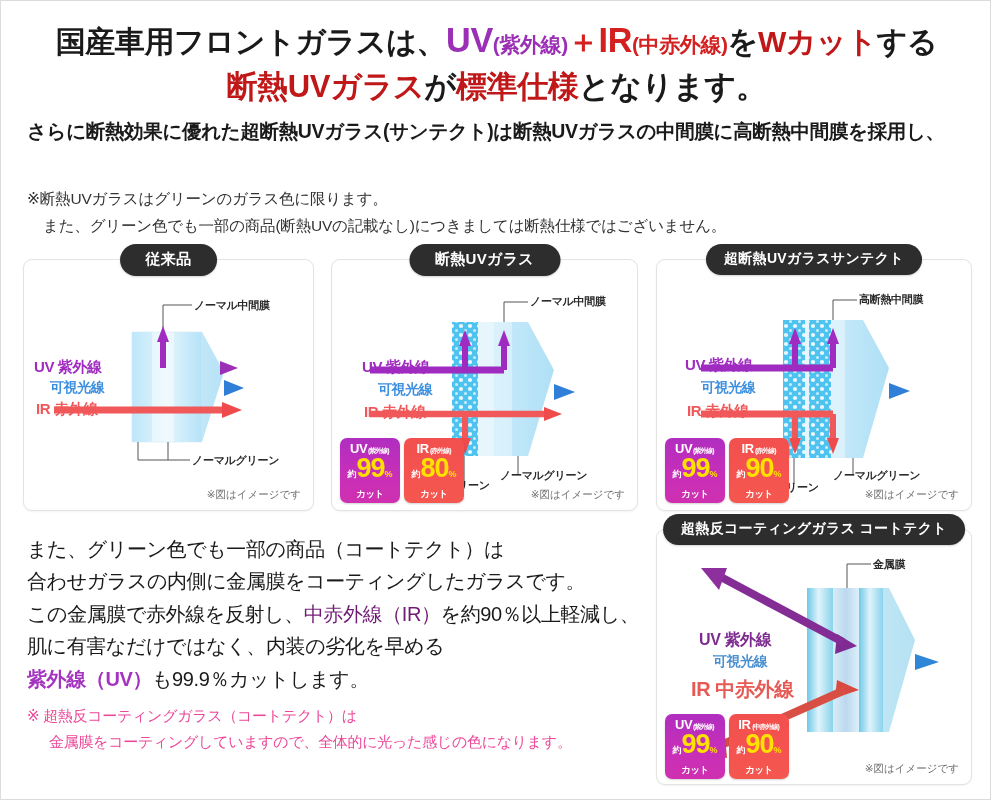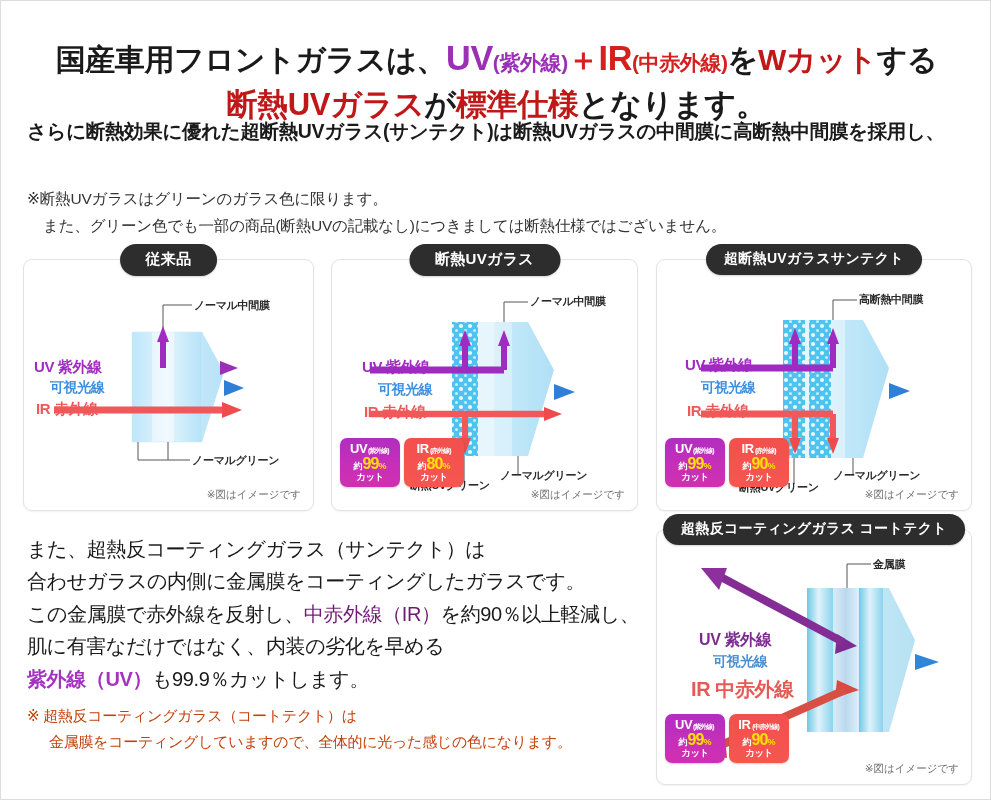--- a/index.html
+++ b/index.html
@@ -11,21 +11,21 @@
   }
   #page{
     position:relative;width:991px;height:800px;
     box-sizing:border-box;
     border:1px solid #dcdcdc;
     background:#ffffff;
   }
 
   
   .headline{
-    position:absolute;left:0;top:36px;width:991px;
+    position:absolute;left:0;top:18px;width:991px;
     text-align:center;line-height:1.28;
   }
   .hl-line{display:block;white-space:nowrap;}
   .hl1{font-size:30px;font-weight:bold;letter-spacing:-0.4px;}
   .hl2{font-size:31px;font-weight:bold;letter-spacing:-0.3px;margin-top:4px;}
   .t-black{color:#1a1a1a;}
   .t-purple{color:#9b2fb5;}
   .t-red{color:#d42020;}
   .t-darkred{color:#c01818;}
   .sm{font-size:0.70em;}
@@ -104,34 +104,34 @@
     line-height:1;
     box-shadow:0 1px 2px rgba(0,0,0,0.18);
   }
   .badge-uv{background:linear-gradient(180deg,#b02ec0 0%,#c72fb8 55%,#cf30b0 100%);}
   .badge-ir{background:linear-gradient(180deg,#f2504e 0%,#f4534f 55%,#f5574f 100%);}
   .badge-top{font-size:8px;font-weight:bold;display:flex;align-items:baseline;justify-content:center;gap:0px;}
   .badge-top b{font-size:13px;font-weight:bold;letter-spacing:-0.3px;}
   .badge-top span{font-size:7.5px;letter-spacing:-1px;transform:scale(0.92);}
   .badge-mid{display:flex;align-items:baseline;justify-content:center;margin-top:1px;}
   .badge-mid .yaku{font-size:9px;font-weight:bold;}
-  .badge-mid .num{font-size:16px;font-weight:bold;color:#ffe100;letter-spacing:-1px;line-height:0.95;}
+  .badge-mid .num{font-size:27px;font-weight:bold;color:#ffe100;letter-spacing:-1px;line-height:0.95;}
   .badge-mid .pct{font-size:9px;font-weight:bold;color:#ffe100;}
-  .badge-bot{font-size:9.5px;font-weight:bold;margin-top:1px;letter-spacing:-0.5px;}
+  .badge-bot{font-size:9.5px;font-weight:bold;margin-top:7px;letter-spacing:-0.5px;}
 
   
   .bottom-text{
     position:absolute;left:26px;top:532px;width:620px;
     font-size:20px;color:#1a1a1a;line-height:1.62;letter-spacing:-0.4px;
   }
   .bottom-text .t-ir{color:#701a75;font-weight:normal;}
   .bottom-text .t-uv{color:#a434c0;font-weight:bold;}
   .bottom-note{
     position:absolute;left:26px;top:702px;width:620px;
-    font-size:15px;color:#c2410c;line-height:1.75;letter-spacing:-0.3px;
+    font-size:15px;color:#ec4899;line-height:1.75;letter-spacing:-0.3px;
   }
   .bottom-note .indent{display:block;padding-left:22px;}
 </style>
 </head>
 <body>
 
 <div id="page">
 
   <div class="headline">
     <span class="hl-line hl1"><span class="t-black">国産車用フロントガラスは、</span><span class="t-purple hl-uv">UV</span><span class="t-purple sm">(紫外線)</span><span class="hl-plus">＋</span><span class="t-red hl-uv">IR</span><span class="t-red sm">(中赤外線)</span><span class="t-black">を</span><span class="t-darkred">Wカット</span><span class="t-black">する</span></span>
@@ -405,21 +405,21 @@
           <span class="pct">%</span>
         </div>
         <div class="badge-bot">カット</div>
       </div>
     </div>
 
     <div class="panel-cap">※図はイメージです</div>
   </div>
 
   <div class="bottom-text">
-    <div>また、超熱反コーティングガラス（サンテクト）は</div>
+    <div>また、グリーン色でも一部の商品（コートテクト）は</div>
     <div>合わせガラスの内側に金属膜をコーティングしたガラスです。</div>
     <div><span>この金属膜で赤外線を反射し、</span><span class="t-ir">中赤外線（IR）</span><span>を約90％以上軽減し、</span></div>
     <div>肌に有害なだけではなく、内装の劣化を早める</div>
     <div><span class="t-uv">紫外線（UV）</span><span>も99.9％カットします。</span></div>
   </div>
 
   <div class="bottom-note">
     <span>※ 超熱反コーティングガラス（コートテクト）は</span>
     <span class="indent">金属膜をコーティングしていますので、全体的に光った感じの色になります。</span>
   </div>

